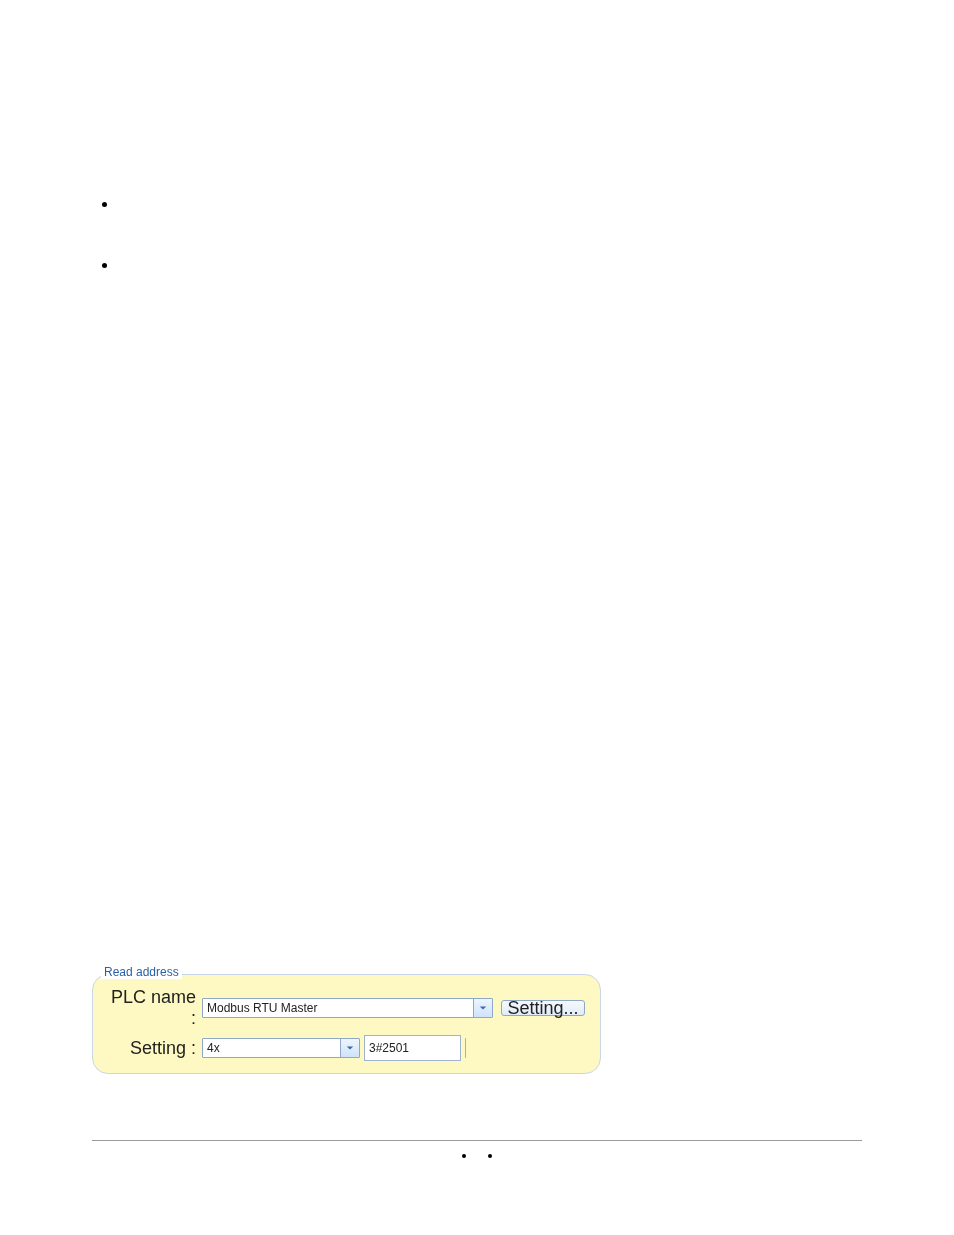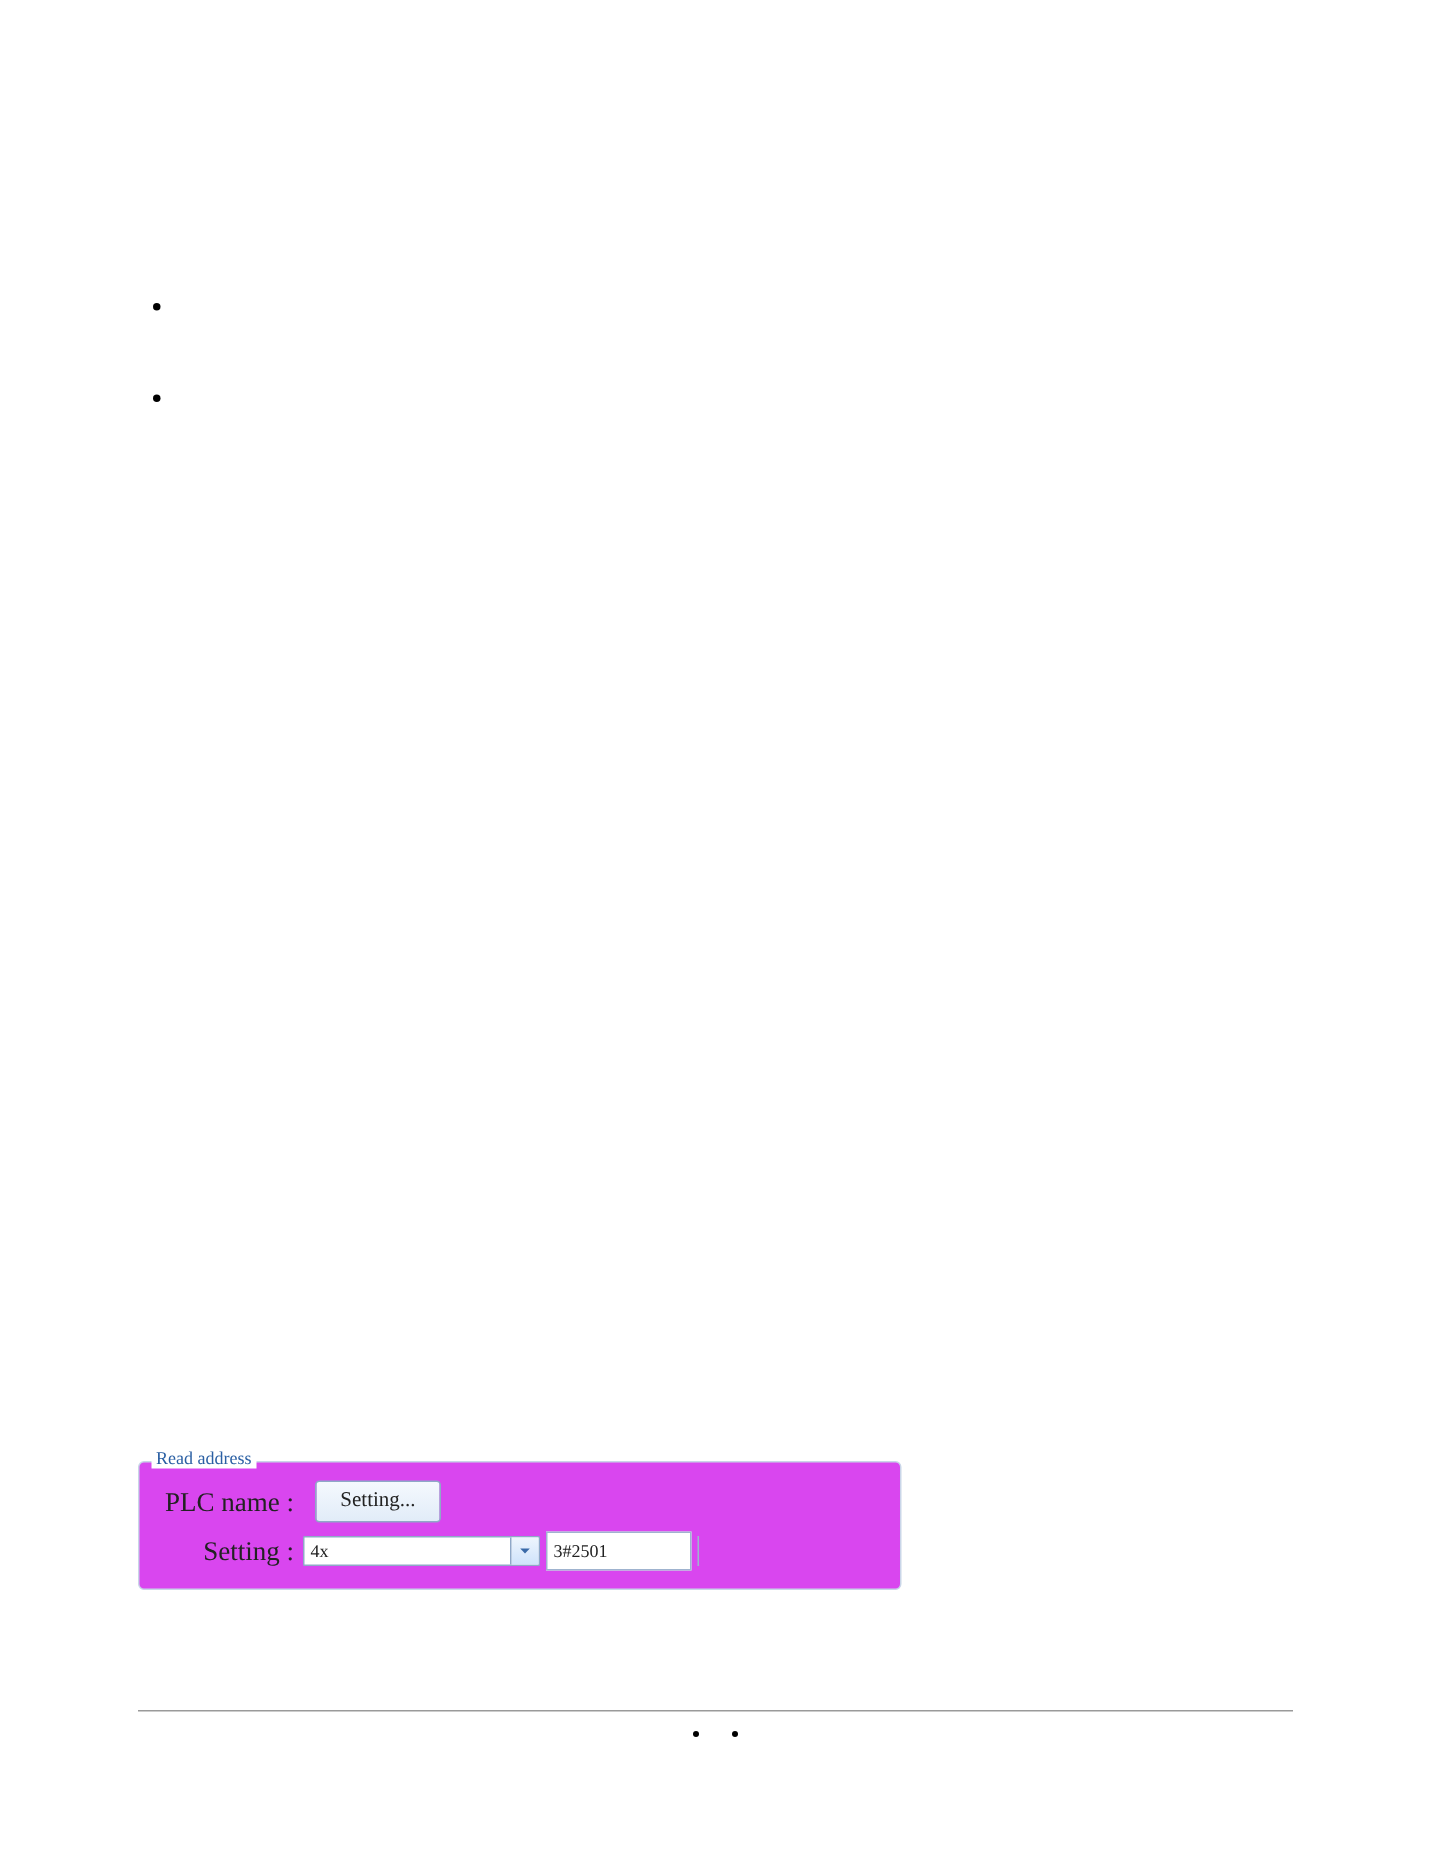--- a/index.html
+++ b/index.html
@@ -20,25 +20,24 @@
     position: relative;
   }
 
   
   .read-address-group {
     position: absolute;
     left: 92px;
     top: 974px;
     width: 509px;
     border: 1px solid #c9d6e8;
-    border-radius: 4px;
-    background: #d946ef;
+    border-radius: 16px;
+    background: #fef9c3;
     padding: 8px 10px 12px 10px;
     box-sizing: border-box;
-    font-family: Liberation Serif, serif;
   }
 
   .group-legend {
     position: absolute;
     top: -10px;
     left: 8px;
     padding: 0 3px;
     background: #fff;
     color: #2a5fa3;
     font-size: 12px;
@@ -99,26 +98,26 @@
     padding: 12px 4px;
     font-size: 12px;
     color: #222;
     display: flex;
     align-items: center;
   }
   .addr-value-box { width: 97px; margin-left: 4px; }
 
   .setting-btn {
     margin-left: 8px;
-    height: 28px;
+    height: 16px;
     width: 84px;
     border: 1px solid #8fa8c8;
     border-radius: 3px;
     background: linear-gradient(#f5f9fe, #e1ecf8);
-    font-size: 14px;
+    font-size: 18px;
     color: #222;
     display: flex;
     align-items: center;
     justify-content: center;
     box-sizing: border-box;
   }
 
   
   .slim-divider {
     width: 4px;
@@ -171,20 +170,28 @@
     <div class="bullet"></div>
     <div class="bullet"></div>
   </div>
 
   <div class="read-address-group">
     <div class="group-legend">Read address</div>
 
     <div class="row">
       <div class="label">PLC name :</div>
 
+      <div class="combo plc-combo">
+        <div class="combo-text">Modbus RTU Master</div>
+        <div class="combo-btn">
+          <svg viewBox="0 0 10 10">
+              <path d="M1 3 L5 7 L9 3 Z" fill="#3a6aa8"></path>
+            </svg>
+        </div>
+      </div>
 
       <div class="setting-btn">Setting...</div>
     </div>
 
     <div class="row">
       <div class="label">Setting :</div>
 
       <div class="combo addr-type-combo">
         <div class="combo-text">4x</div>
         <div class="combo-btn">

